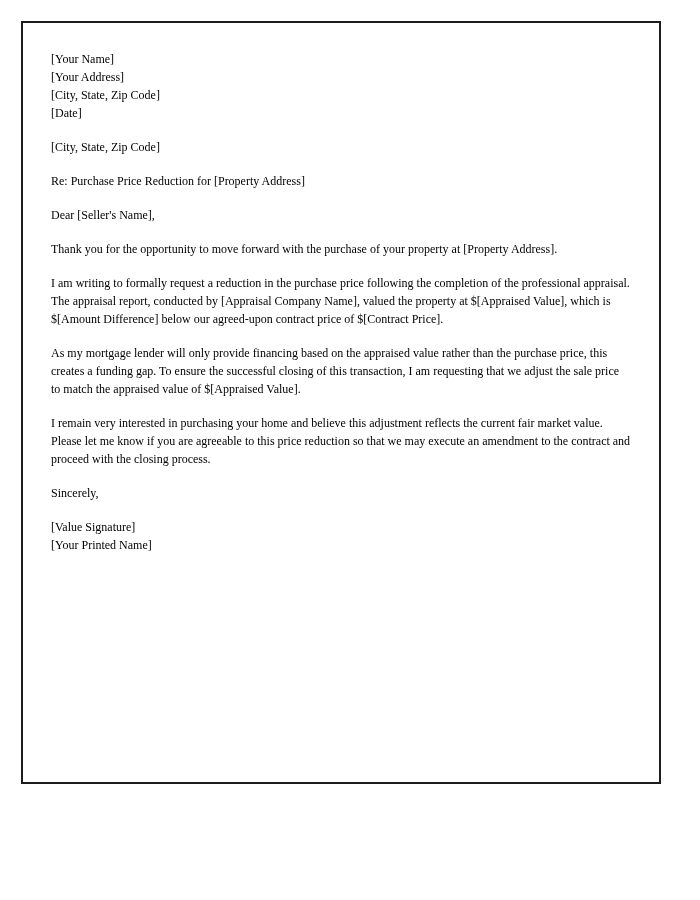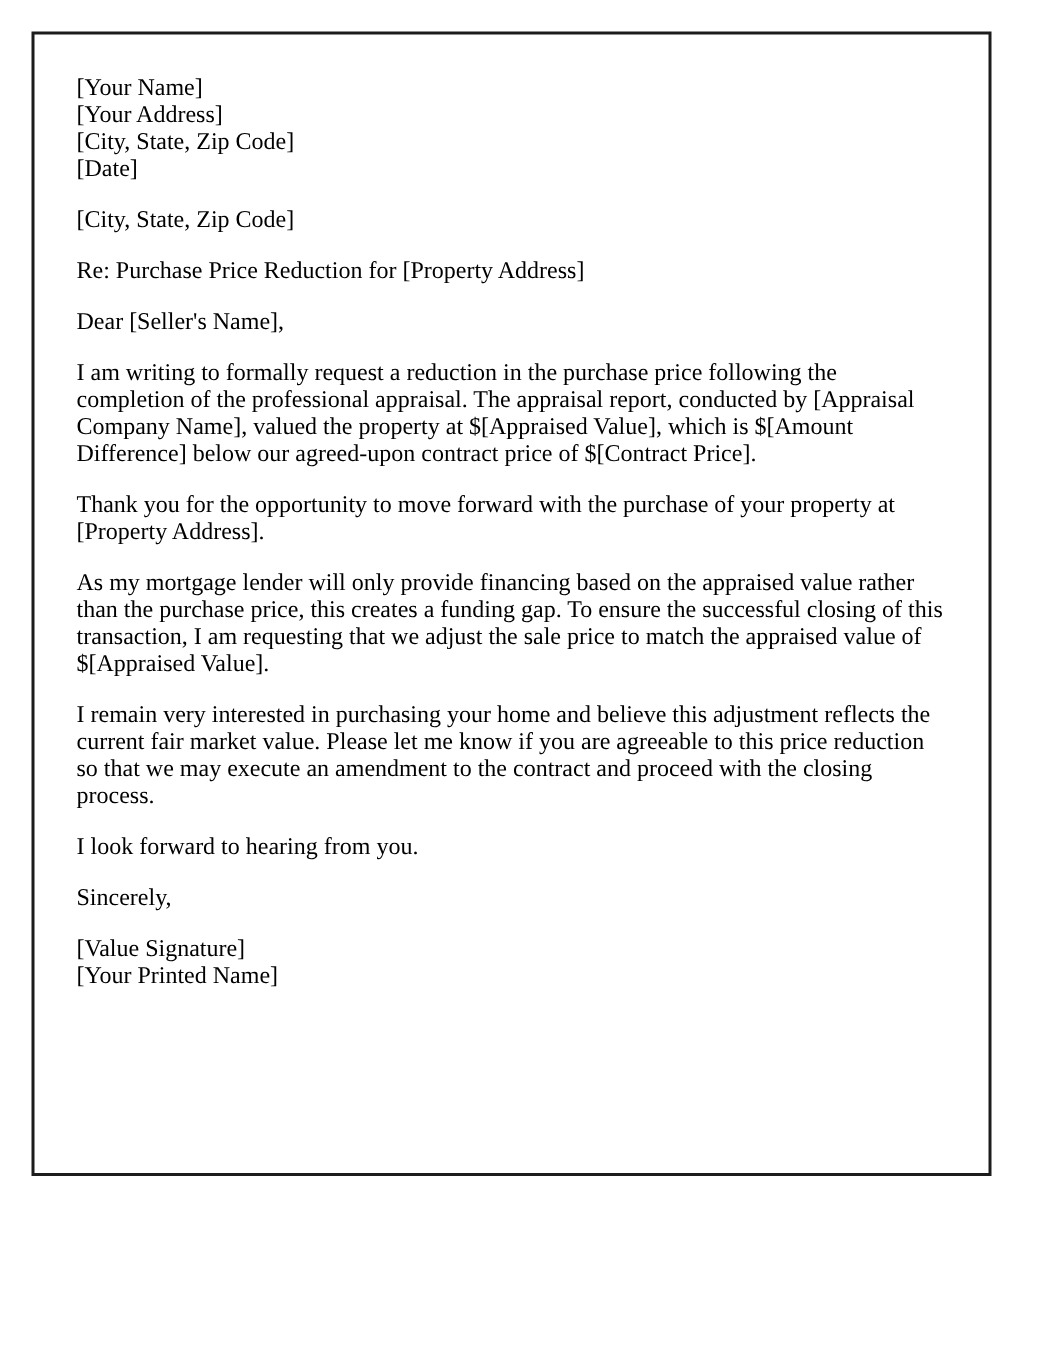--- a/index.html
+++ b/index.html
@@ -17,21 +17,21 @@
     position: absolute;
     left: 21px;
     top: 21px;
     width: 640px;
     height: 763px;
     box-sizing: border-box;
     border: 2px solid #1c1c1c;
     padding: 27px 28px 0 28px;
     background: #ffffff;
     color: #000000;
-    font-size: 16px;
+    font-size: 12px;
     line-height: 18px;
   }
   .block {
     margin: 0 0 16px 0;
   }
   .block:last-child {
     margin-bottom: 0;
   }
   .line, .para {
     margin: 0;
@@ -54,29 +54,28 @@
   </div>
 
   <div class="block">
     <p class="line">[City, State, Zip Code]</p>
   </div>
 
   <p class="para">Re: Purchase Price Reduction for [Property Address]</p>
 
   <p class="para">Dear [Seller's Name],</p>
 
+  <p class="para">Thank you for the opportunity to move forward with the purchase of your property at [Property Address].</p>
+
   <p class="para">I am writing to formally request a reduction in the purchase price following the completion of the professional appraisal. The appraisal report, conducted by [Appraisal Company Name], valued the property at $[Appraised Value], which is $[Amount Difference] below our agreed-upon contract price of $[Contract Price].</p>
-
-  <p class="para">Thank you for the opportunity to move forward with the purchase of your property at [Property Address].</p>
 
   <p class="para">As my mortgage lender will only provide financing based on the appraised value rather than the purchase price, this creates a funding gap. To ensure the successful closing of this transaction, I am requesting that we adjust the sale price to match the appraised value of $[Appraised Value].</p>
 
   <p class="para">I remain very interested in purchasing your home and believe this adjustment reflects the current fair market value. Please let me know if you are agreeable to this price reduction so that we may execute an amendment to the contract and proceed with the closing process.</p>
 
-  <p class="para">I look forward to hearing from you.</p>
 
   <p class="para">Sincerely,</p>
 
   <div class="block">
     <p class="line">[Value Signature]</p>
     <p class="line">[Your Printed Name]</p>
   </div>
 
 </div>
 

